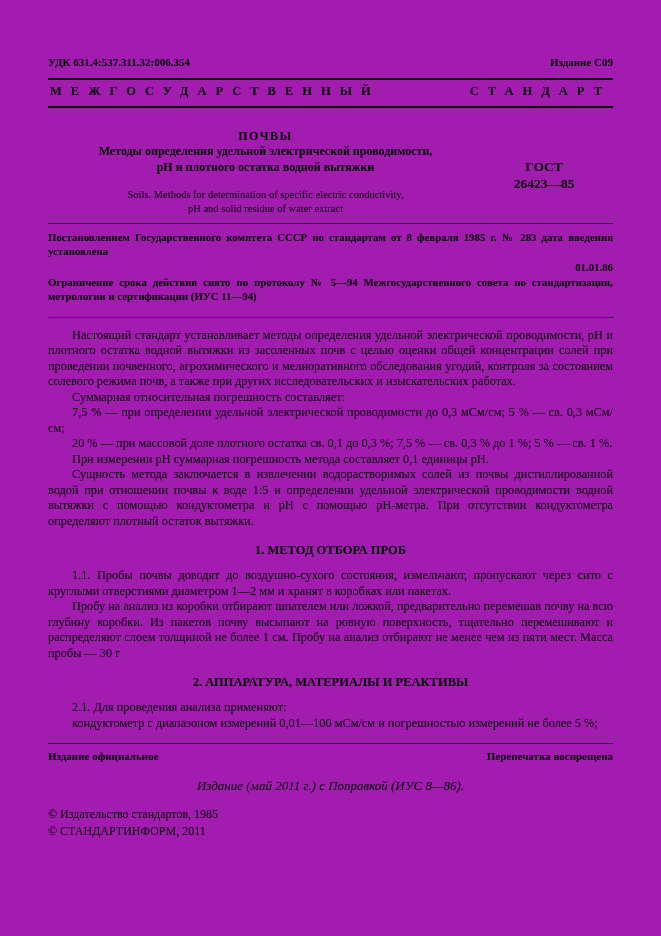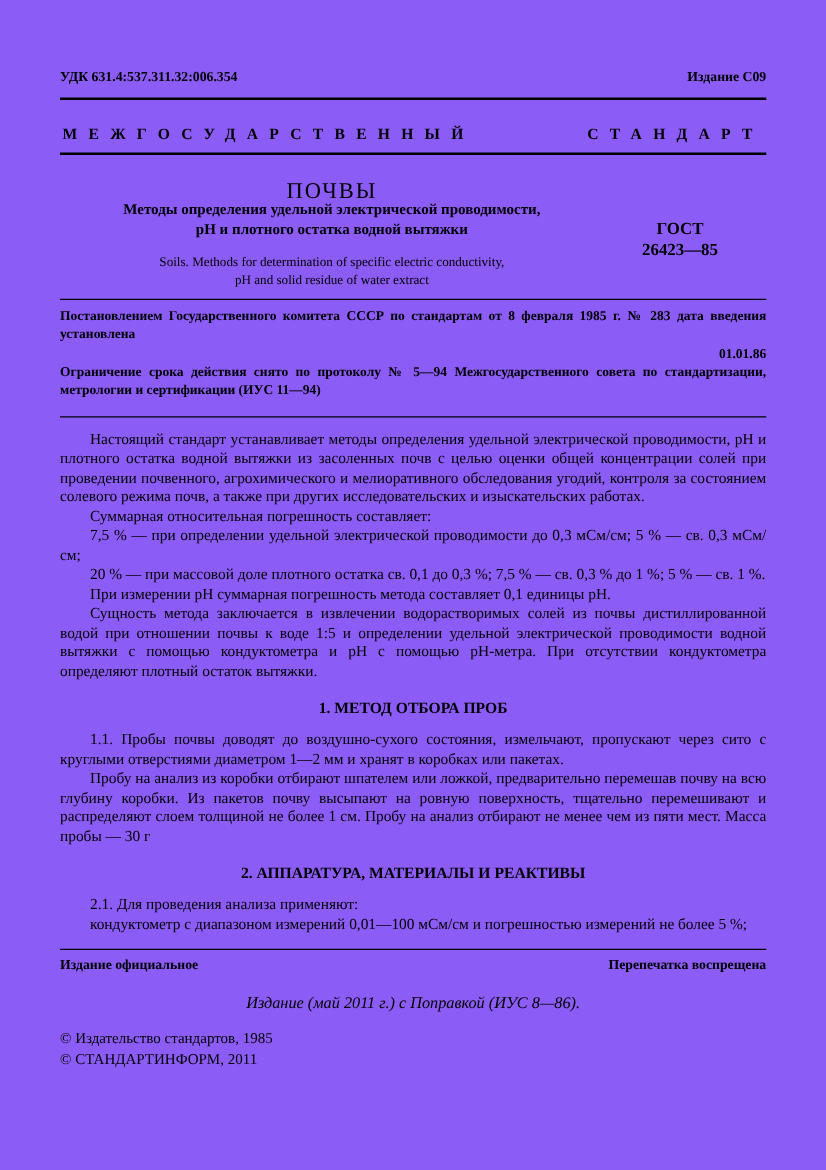--- a/index.html
+++ b/index.html
@@ -1,52 +1,52 @@
 <!DOCTYPE html>
 <html><head>
 <meta charset="utf-8">
 <style>
   * { box-sizing: border-box; }
   html, body { margin: 0; padding: 0; background: #ffffff; }
   .page {
     width: 661px;
     height: 936px;
     margin: 0 auto;
-    background: #8b5cf6;
+    background: #a21caf;
     font-family: "Liberation Serif", "DejaVu Serif", serif;
     color: #000;
     padding: 56px 48px 0 48px;
     overflow: hidden;
     position: relative;
   }
   .top-row {
     display: flex;
     justify-content: space-between;
     font-weight: bold;
     font-size: 11px;
     line-height: 13px;
   }
   .banner {
     margin-top: 9px;
     border-top: 2px solid #000;
     border-bottom: 2px solid #000;
-    padding: 20px 2px 7px 2px;
+    padding: 4px 2px 7px 2px;
   }
   .banner-text {
     font-weight: bold;
     font-size: 12.5px;
     line-height: 15px;
     letter-spacing: 9px;
     word-spacing: 18px;
     text-align: justify;
     text-align-last: justify;
   }
   .title-block { display: flex; margin-top: 20px; }
   .title-left { flex: 1; text-align: center; padding-left: 8px; }
-  .doc-title { font-weight: normal; font-size: 18px; letter-spacing: 1.5px; line-height: 16px; }
+  .doc-title { font-weight: bold; font-size: 12px; letter-spacing: 1.5px; line-height: 16px; }
   .doc-subtitle {
     font-weight: bold; font-size: 12px; line-height: 15.5px;
     margin-top: 0; white-space: pre-line;
   }
   .doc-subtitle-en {
     font-size: 10.5px; line-height: 14px; margin-top: 13px; white-space: pre-line;
   }
   .gost-box { width: 138px; text-align: center; padding-top: 30px; }
   .gost-label { font-weight: bold; font-size: 13.5px; line-height: 17px; }
   .gost-number { font-weight: bold; font-size: 13.5px; line-height: 17px; }

